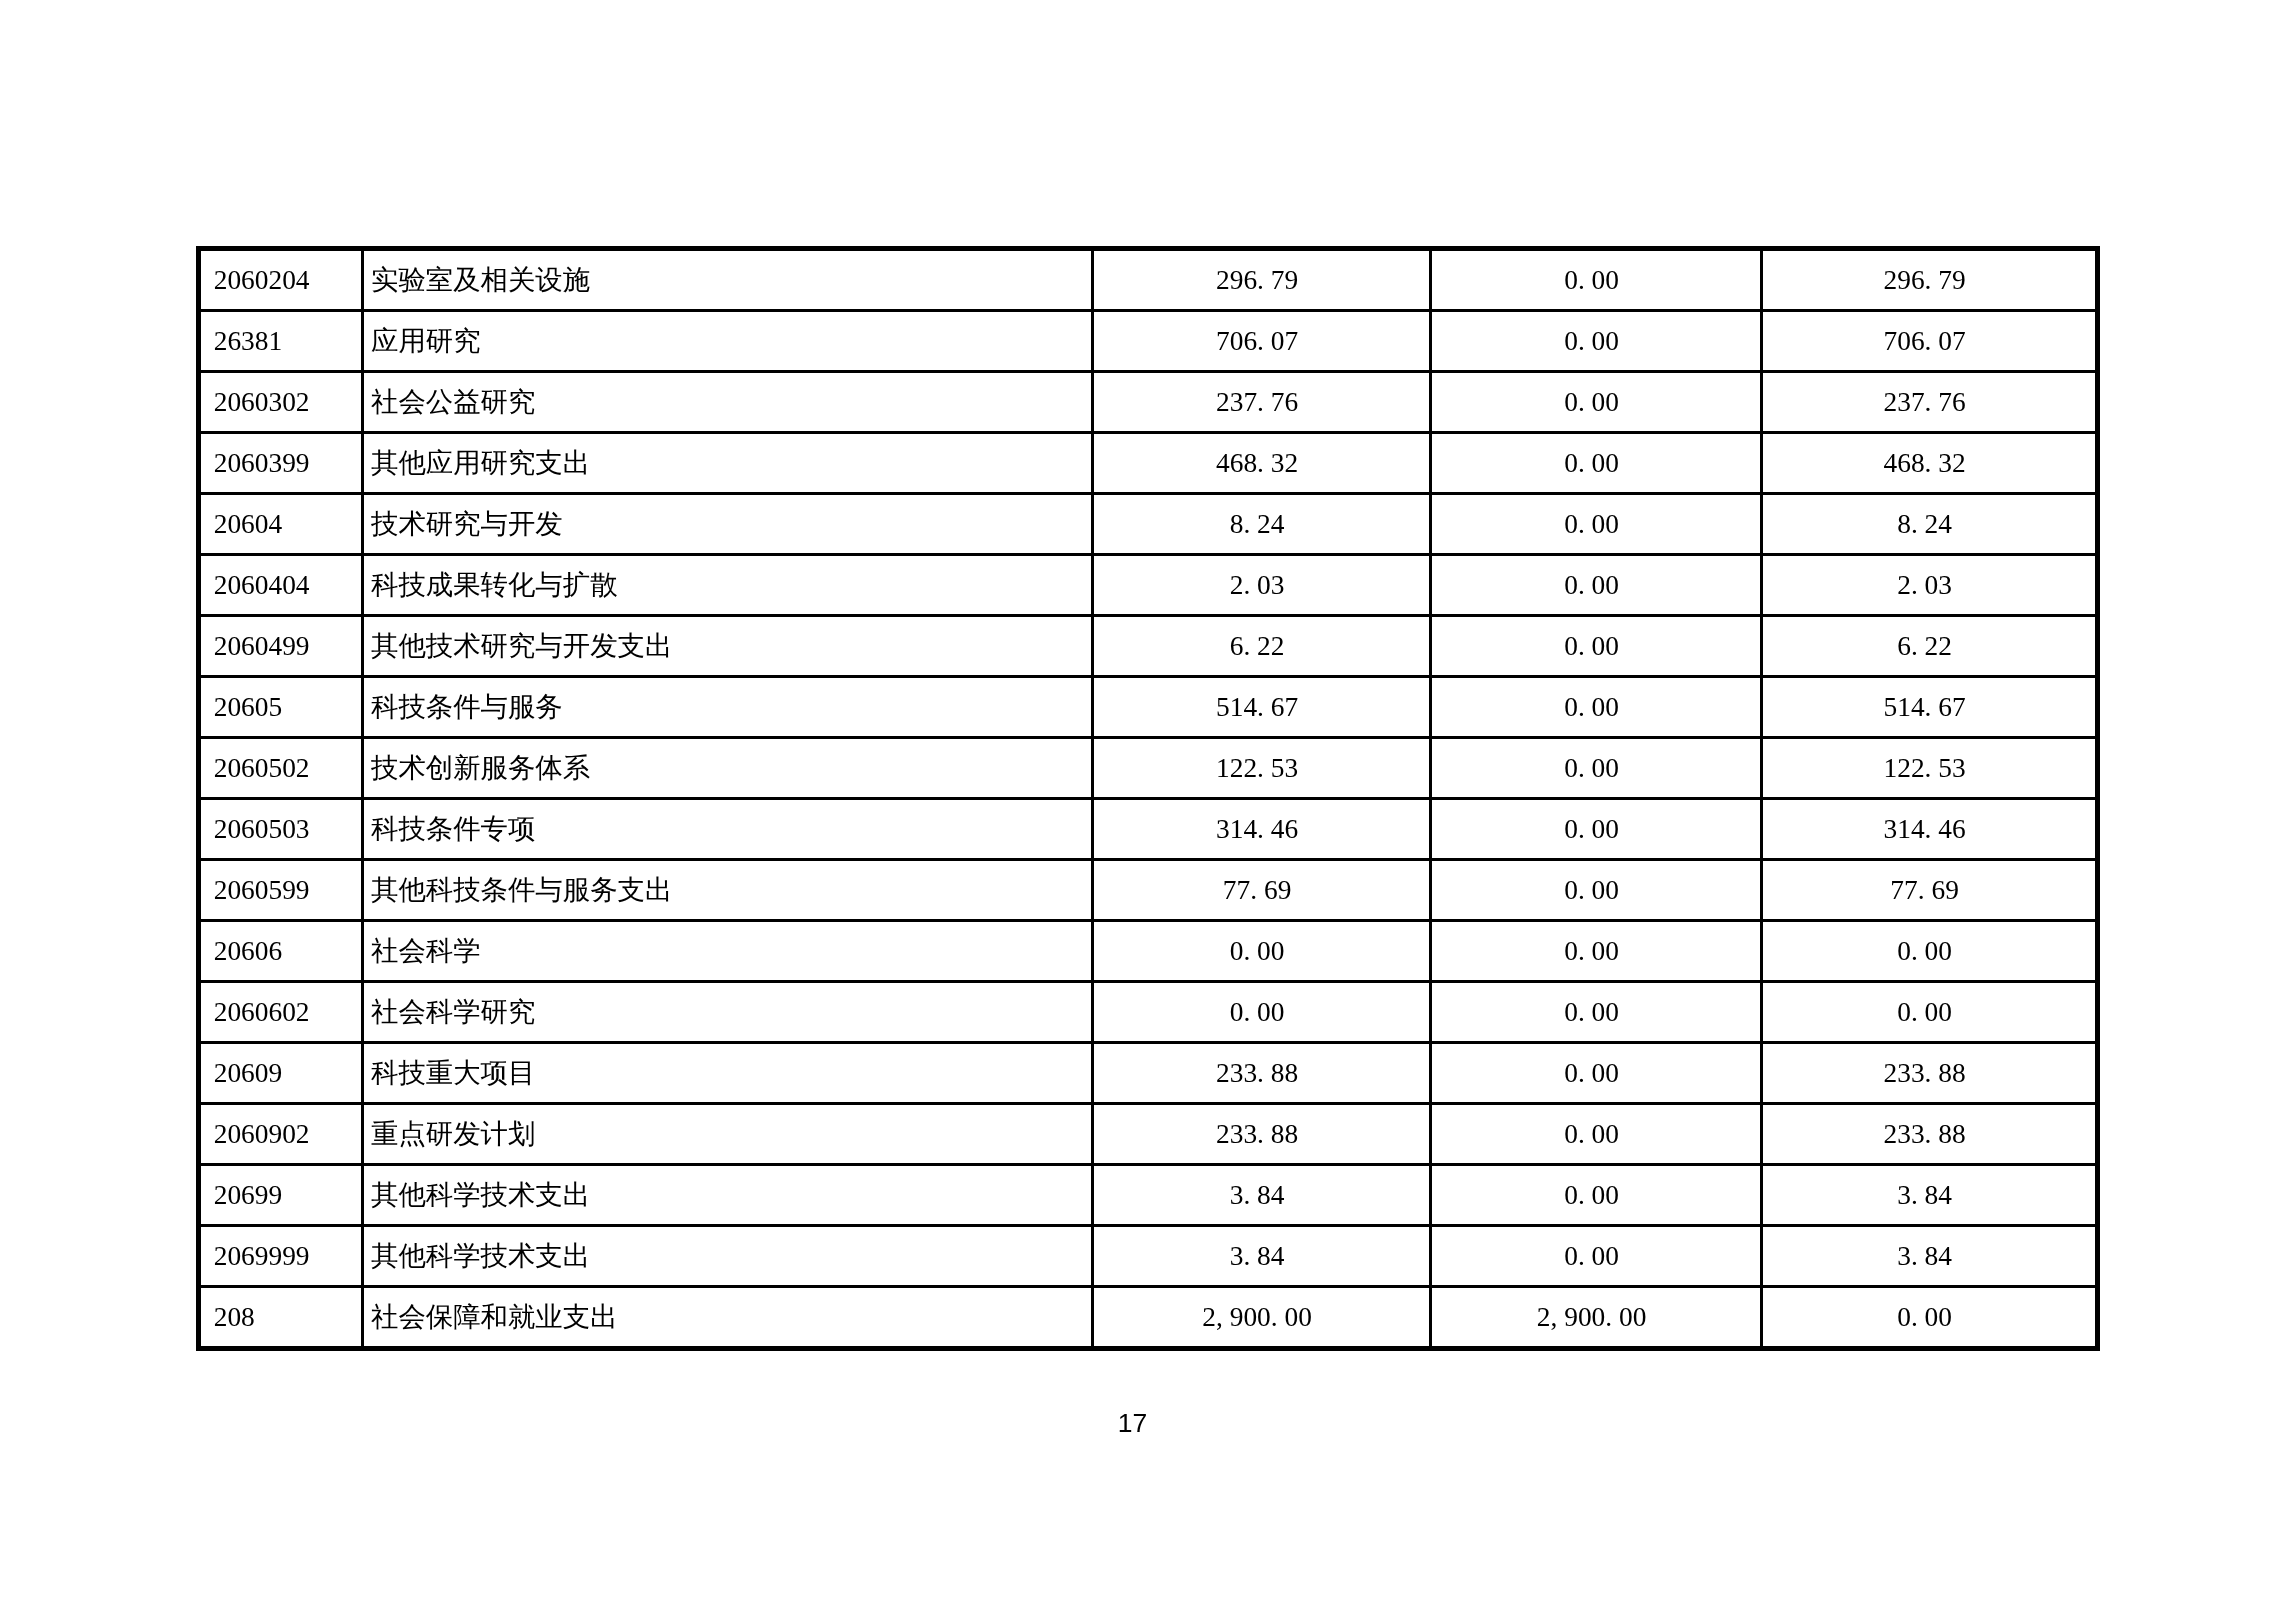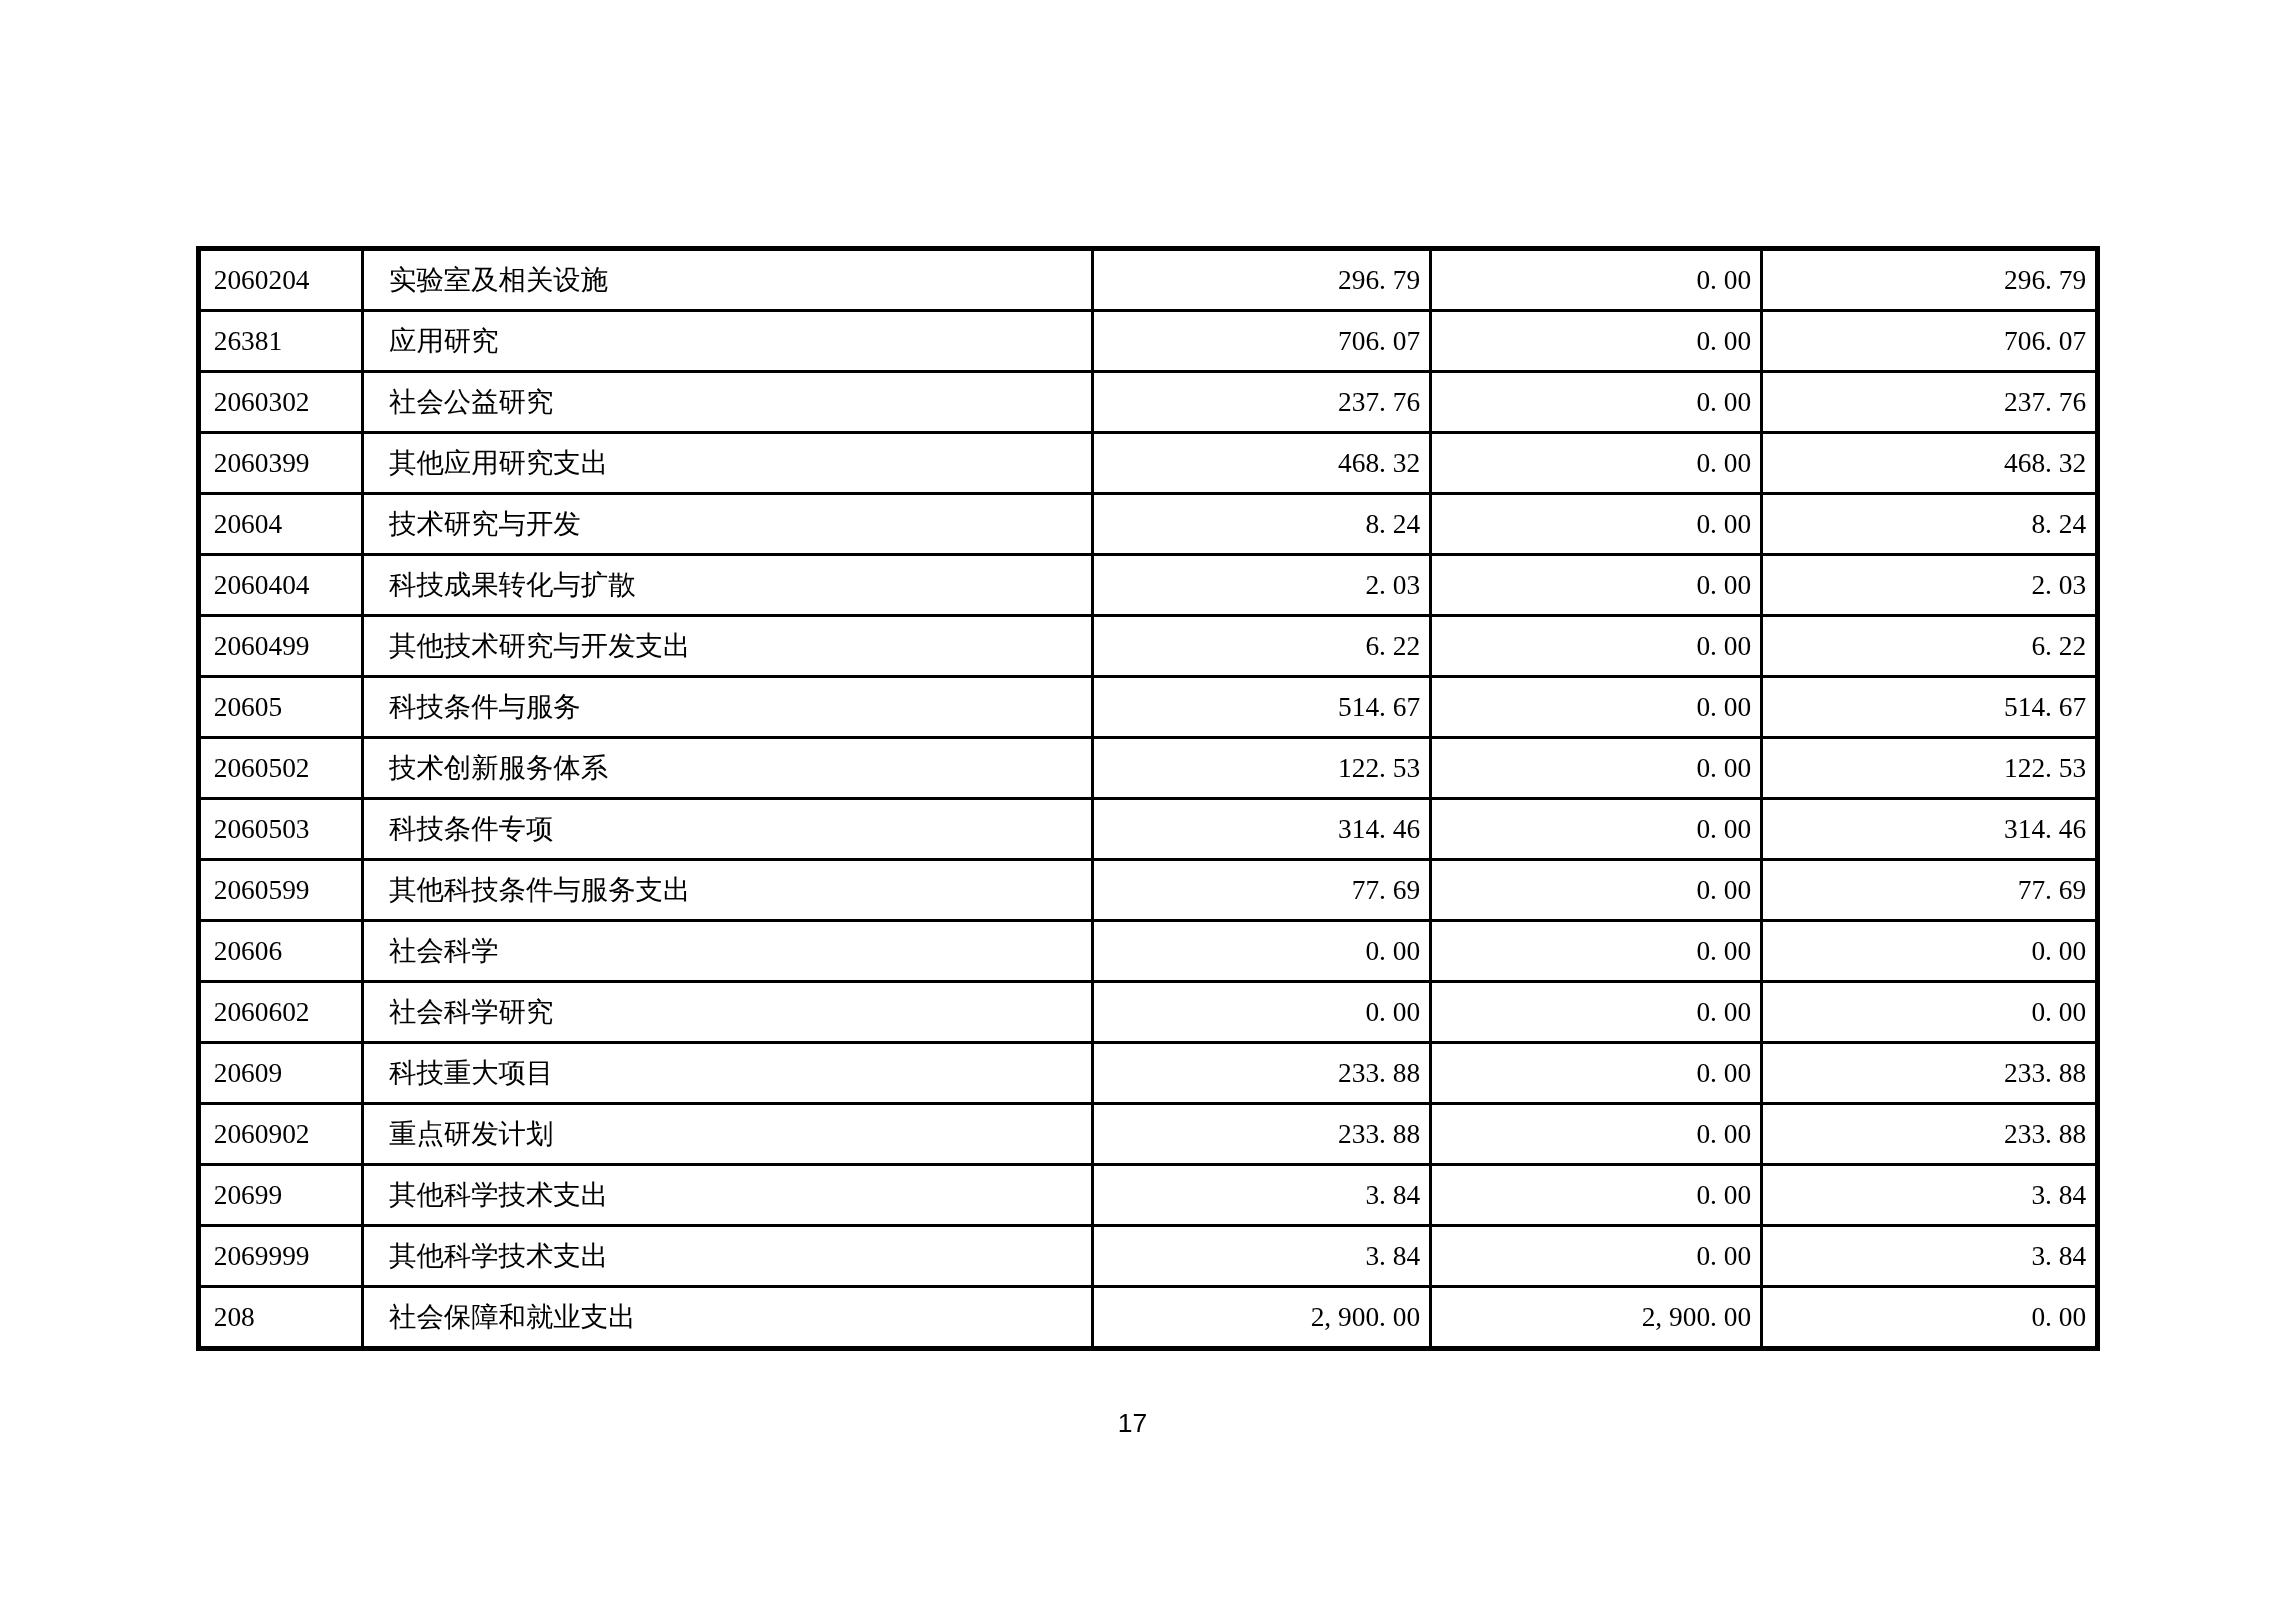--- a/index.html
+++ b/index.html
@@ -34,24 +34,24 @@
     white-space: nowrap;
     overflow: hidden;
     padding: 0;
   }
   td.c-code {
     text-align: left;
     padding-left: 12.7px;
   }
   td.c-name {
     text-align: left;
-    padding-left: 25px;
+    padding-left: 7px;
   }
   td.c-num {
-    text-align: right;
+    text-align: center;
     padding-right: 8.8px;
   }
   .page-number {
     position: absolute;
     left: 0;
     right: 0;
     top: 1408px;
     text-align: center;
     font-family: "Liberation Sans", "DejaVu Sans", sans-serif;
     font-size: 26.5px;

